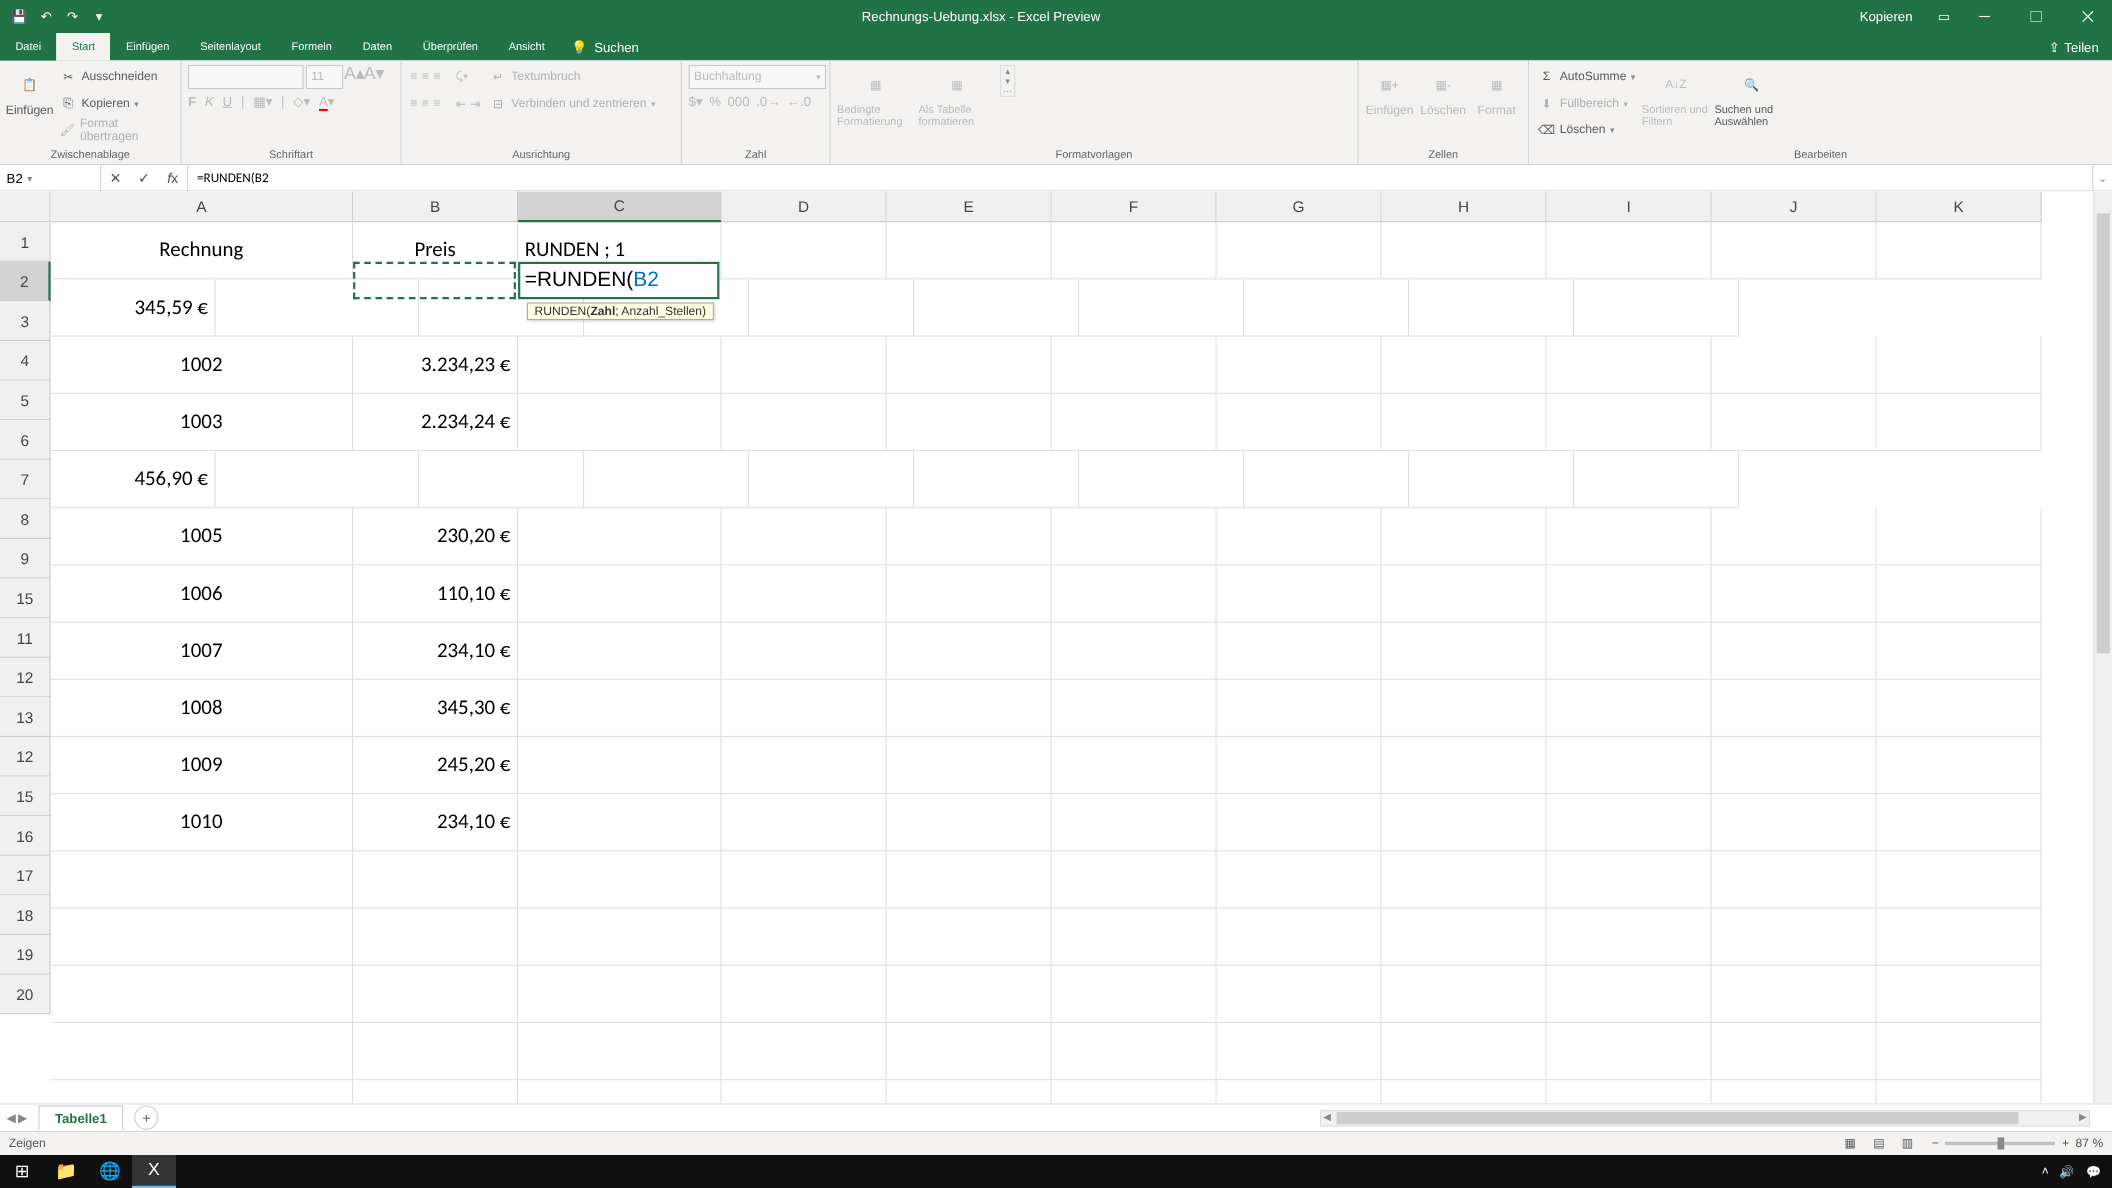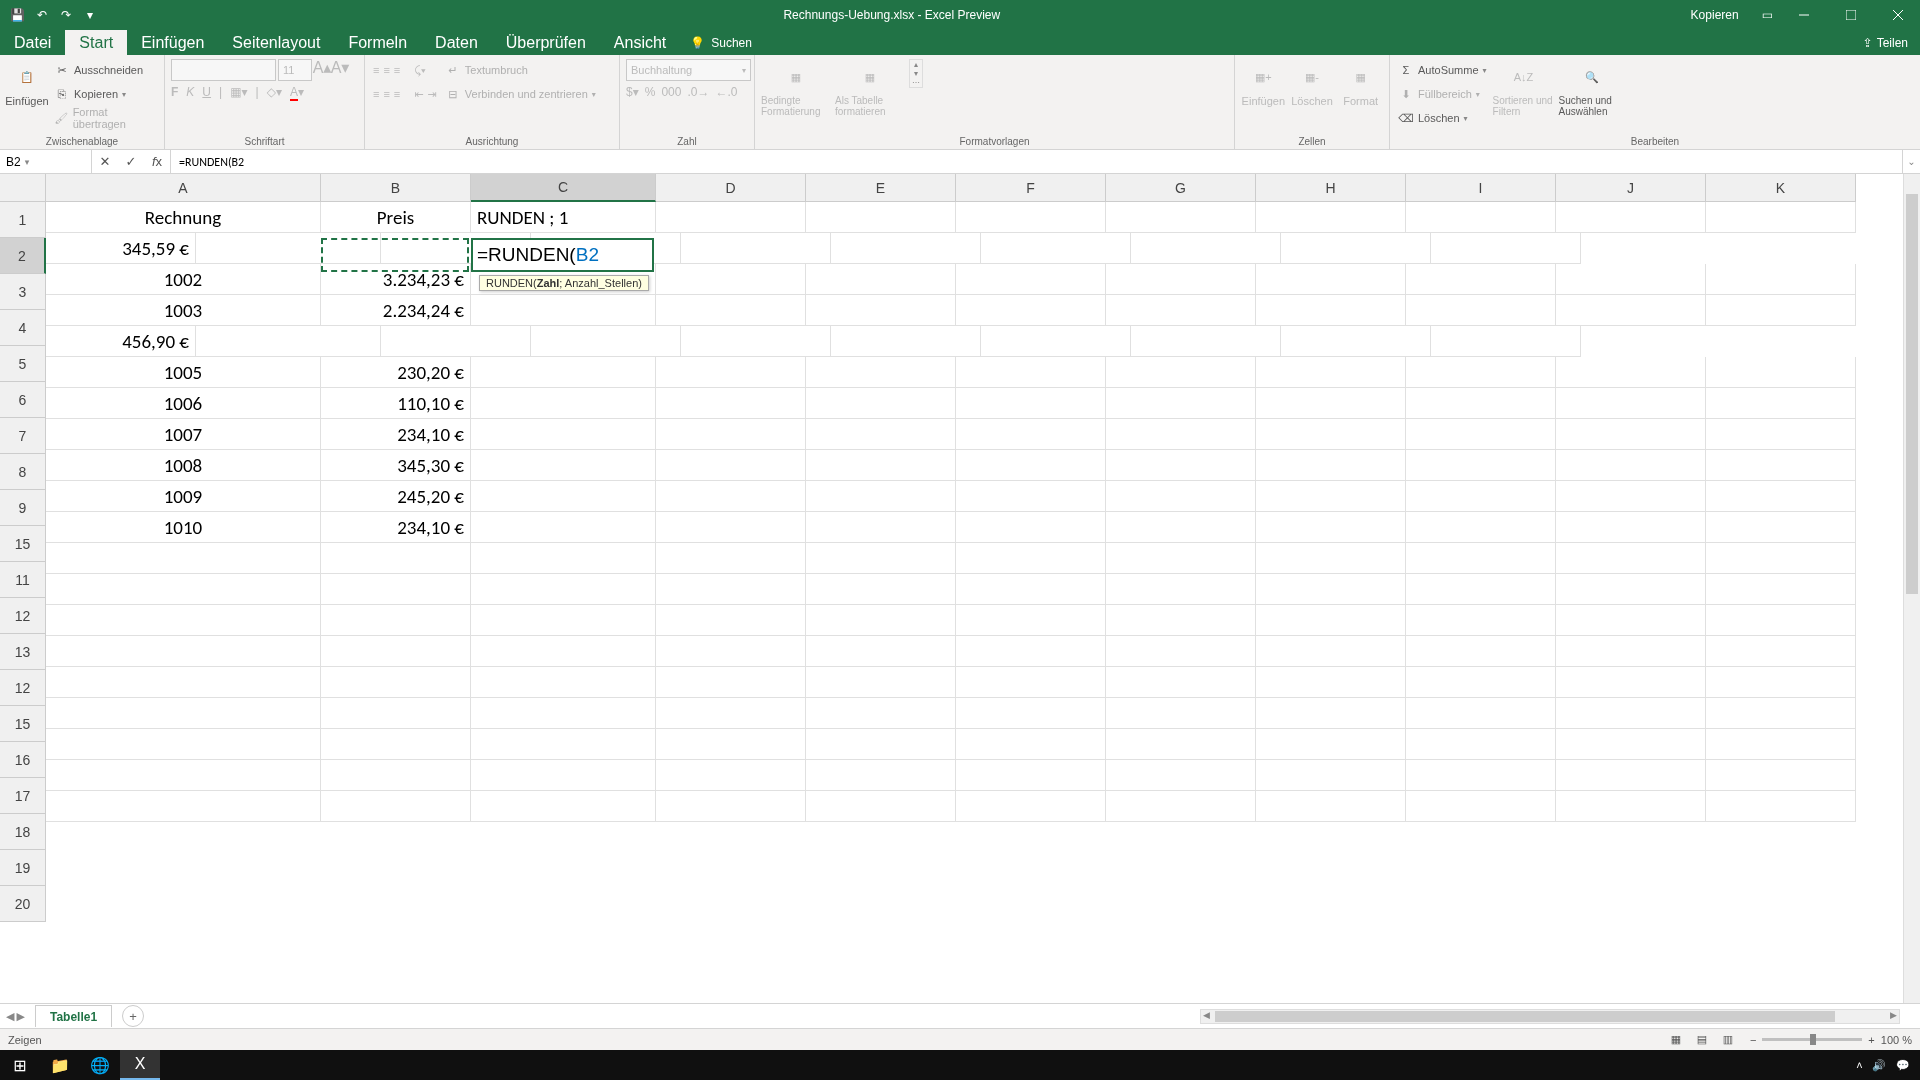--- a/index.html
+++ b/index.html
@@ -11,21 +11,21 @@
 .titlebar .qat-icon { width: 16px; height: 16px; display: flex; align-items: center; justify-content: center; color: #fff; }
 .titlebar .title { flex: 1; text-align: center; }
 .titlebar .win-controls { display: flex; gap: 2px; }
 .titlebar .signin { padding: 0 15px; font-size: 12px; }
 .titlebar .comments { padding: 0 8px; display: flex; align-items: center; gap: 4px; }
 .win-btn { width: 45px; height: 30px; display: flex; align-items: center; justify-content: center; color: #fff; }
 .win-btn svg { width: 10px; height: 10px; }
 
 
 .tabs-row { height: 25px; background: #217346; display: flex; align-items: stretch; }
-.tab { padding: 0 14px; display: flex; align-items: center; color: #fff; font-size: 16px; cursor: pointer; text-align: right; }
+.tab { padding: 0 14px; display: flex; align-items: center; color: #fff; font-size: 10px; cursor: pointer; text-align: right; }
 .tab.file { background: #217346; }
 .tab.active { background: #f3f2f1; color: #217346; }
 .search-tab { display: flex; align-items: center; gap: 6px; padding: 0 10px; color: #fff; font-size: 12px; }
 .tabs-spacer { flex: 1; }
 .share { padding: 0 12px; color: #fff; font-size: 12px; display: flex; align-items: center; gap: 4px; }
 
 
 .ribbon { height: 95px; background: #f3f2f1; border-bottom: 1px solid #d4d4d4; display: flex; }
 .ribbon-group { border-right: 1px solid #d4d4d4; display: flex; flex-direction: column; padding: 2px 4px 0; }
 .ribbon-group-body { flex: 1; display: flex; align-items: flex-start; gap: 4px; padding: 2px; }
@@ -56,21 +56,21 @@
 
 .sheet-area { position: relative; height: calc(1080px - 30px - 25px - 95px - 24px - 25px - 22px - 30px); background: #fff; overflow: hidden; }
 .corner { position: absolute; left: 0; top: 0; width: 46px; height: 28px; background: #f0f0f0; border-right: 1px solid #ccc; border-bottom: 1px solid #ccc; }
 .col-headers { position: absolute; left: 46px; top: 0; height: 28px; display: flex; }
 .col-header { background: #f0f0f0; border-right: 1px solid #ccc; border-bottom: 1px solid #ccc; display: flex; align-items: center; justify-content: center; font-size: 14px; color: #444; }
 .col-header.sel { background: #d2d2d2; border-bottom: 2px solid #217346; }
 .row-headers { position: absolute; left: 0; top: 28px; width: 46px; }
 .row-header { height: 36px; background: #f0f0f0; border-right: 1px solid #ccc; border-bottom: 1px solid #ccc; display: flex; align-items: center; justify-content: center; font-size: 14px; color: #444; }
 .row-header.sel { background: #d2d2d2; border-right: 2px solid #217346; }
 .cells { position: absolute; left: 46px; top: 28px; }
-.cell-row { display: flex; height: 31px; }
+.cell-row { display: flex; height: 52px; }
 .cell { border-right: 1px solid #e0e0e0; border-bottom: 1px solid #e0e0e0; display: flex; align-items: center; padding: 0 6px; font-family: Calibri, sans-serif; font-size: 19px; color: #000; }
 .cell.hdr { font-size: 19px; }
 .cell.center { justify-content: center; }
 .cell.right { justify-content: flex-end; }
 .cell.left { justify-content: flex-start; }
 
 .marching { position: absolute; border: 2px dashed #217346; pointer-events: none; }
 
 .edit-cell { position: absolute; border: 2px solid #217346; background: #fff; display: flex; align-items: center; padding: 0 4px; font-family: Calibri, sans-serif; font-size: 19px; }
 .edit-cell .ref { color: #0070c0; }
@@ -669,21 +669,21 @@
     <div class="view-btn">▦</div>
     <div class="view-btn">▤</div>
     <div class="view-btn">▥</div>
   </div>
   <div class="zoom">
     <span>−</span>
     <div class="zoom-slider">
         <div class="h"></div>
       </div>
     <span>+</span>
-    <span>100 %</span>
+    <span>87 %</span>
   </div>
 </div>
 
 <div class="taskbar">
   <div class="task-btn">⊞</div>
   <div class="task-btn">📁</div>
   <div class="task-btn">🌐</div>
   <div class="task-btn active">X</div>
   <div class="task-spacer"></div>
   <div class="tray">

